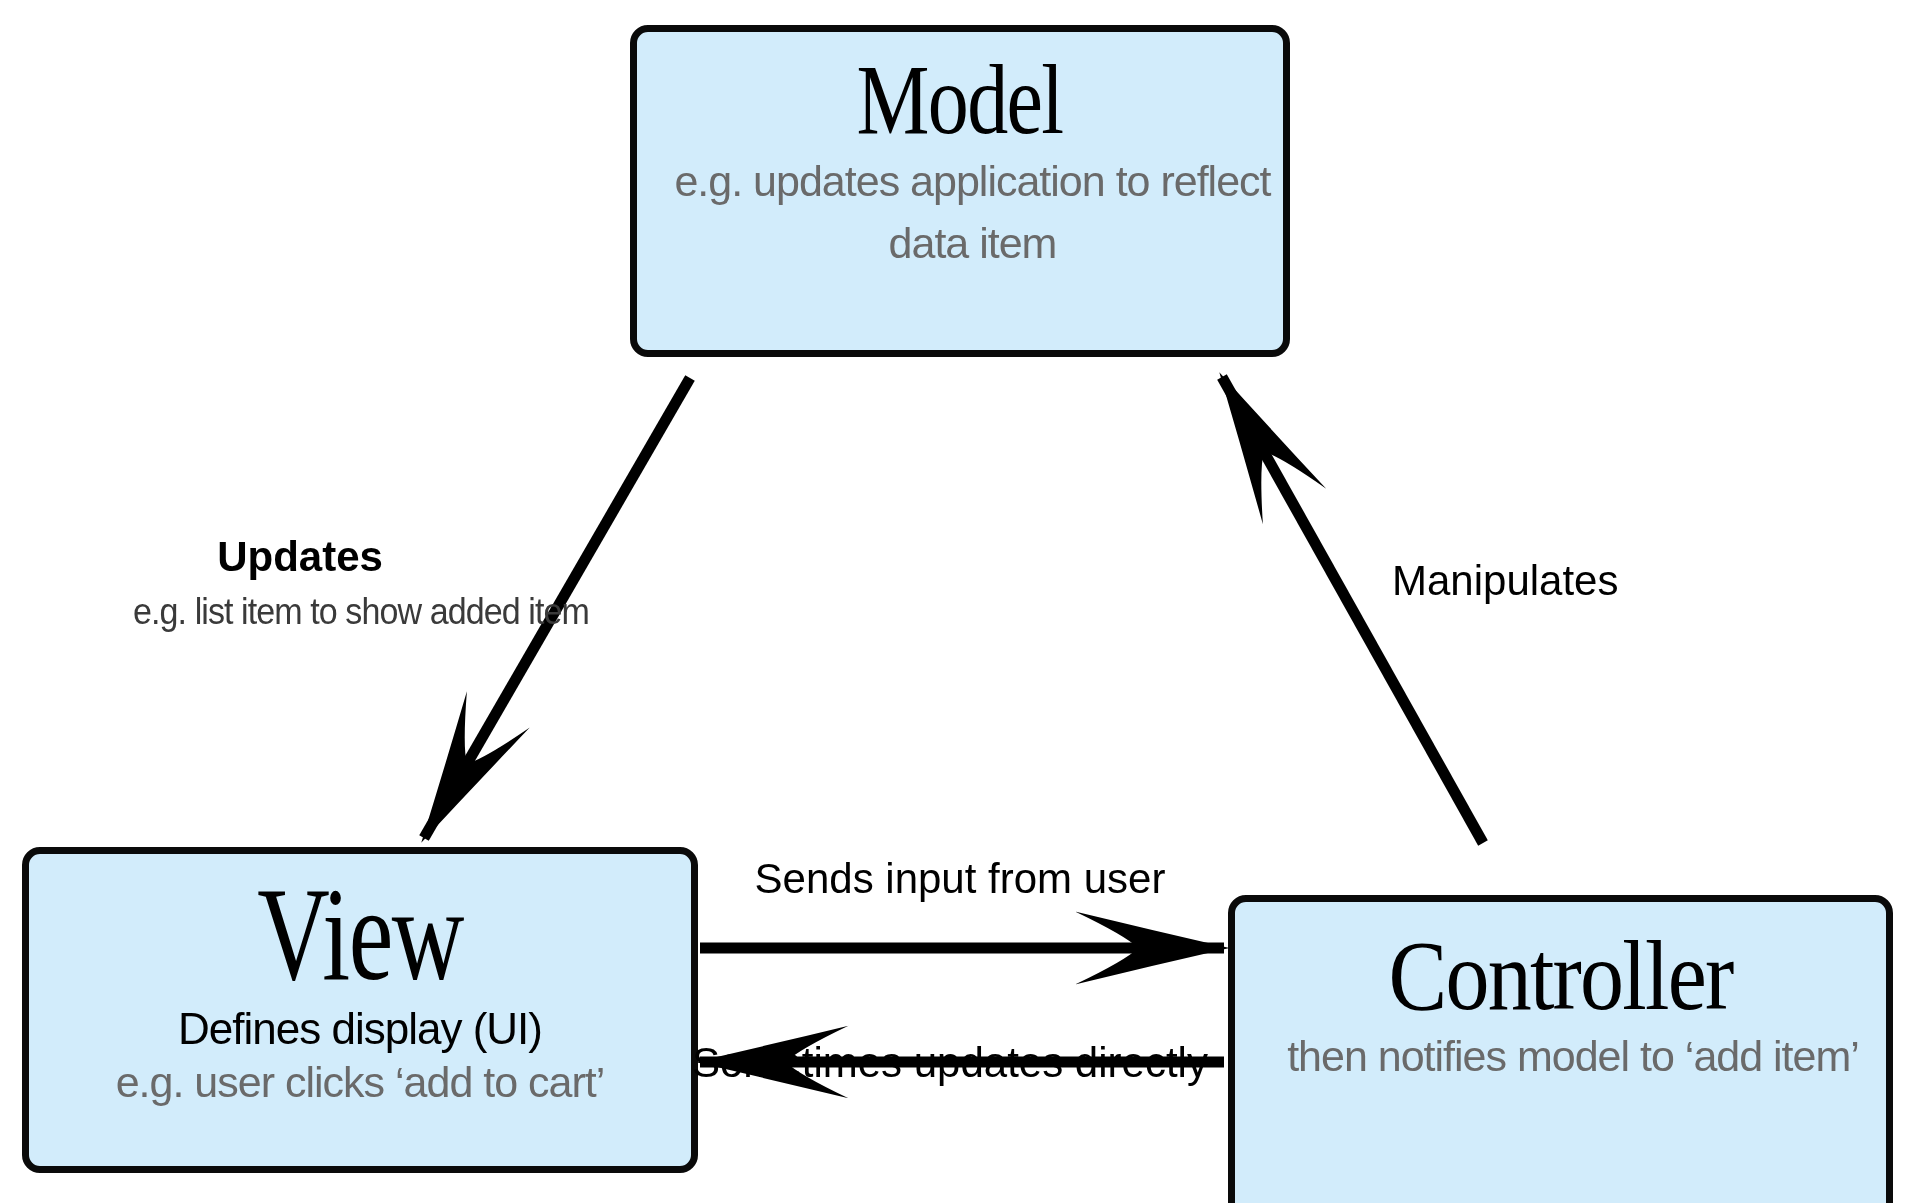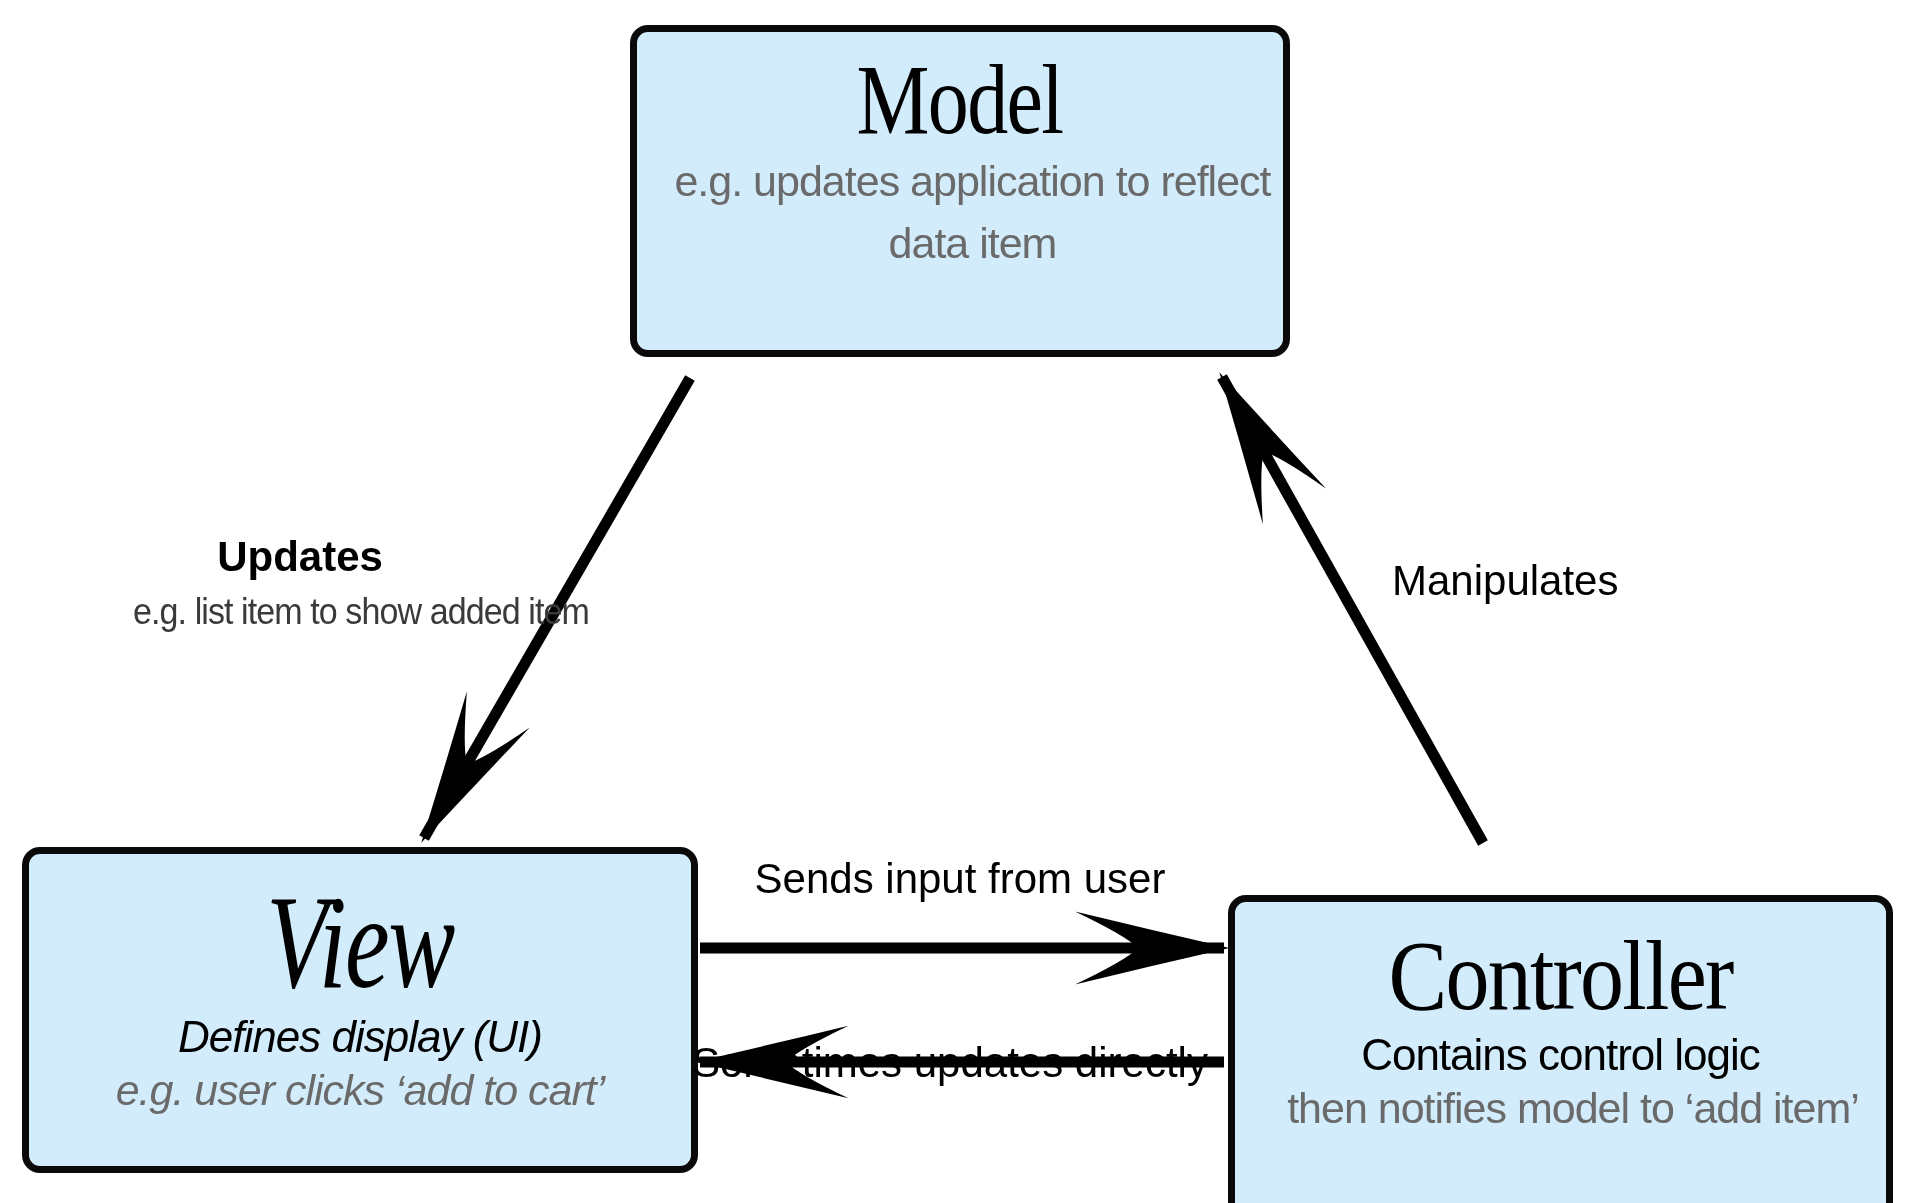--- a/index.html
+++ b/index.html
@@ -20,21 +20,21 @@
 
   .node{
     position:absolute;box-sizing:border-box;
     background:var(--node-fill);
     border:7px solid var(--node-border);
     border-radius:18px;
     display:flex;flex-direction:column;align-items:center;
     text-align:center;
   }
   .node-model{left:630px;top:25px;width:660px;height:332px;padding-top:14px;}
-  .node-view{left:22px;top:847px;width:676px;height:326px;padding-top:20px;font-style:italic;}
+  .node-view{left:22px;top:847px;width:676px;height:326px;padding-top:12px;}
   .node-controller{left:1228px;top:895px;width:665px;height:398px;padding-top:21px;}
 
   .node-title{
     font-family:"Liberation Serif",serif;
     font-weight:400;letter-spacing:-2px;white-space:nowrap;
   }
   .node-model .node-title{font-size:100px;line-height:1.08;transform:scaleX(0.82);}
   .node-view .node-title{font-size:134px;line-height:1.02;transform:scaleX(0.75);}
   .node-controller .node-title{font-size:100px;line-height:1.06;transform:scaleX(0.88);}
 
@@ -83,21 +83,20 @@
 </div>
 
 <div class="node node-view">
   <div class="node-title">View</div>
   <div class="node-subtitle">Defines display (UI)</div>
   <div class="node-example">e.g. user clicks ‘add to cart’</div>
 </div>
 
 <div class="node node-controller">
   <div class="node-title">Controller</div>
-  <div class="node-subtitle">Contains control logic</div>
   <div class="node-example example-left">then notifies model to ‘add item’</div>
 </div>
 
 <div class="edge-label label-updates">Updates</div>
 <div class="edge-label label-updates-sub">e.g. list item to show added item</div>
 <div class="edge-label label-manipulates">Manipulates</div>
 <div class="edge-label label-sends">Sends input from user</div>
 <div class="edge-label label-sometimes">Sometimes updates directly</div>
 
 </body></html>

